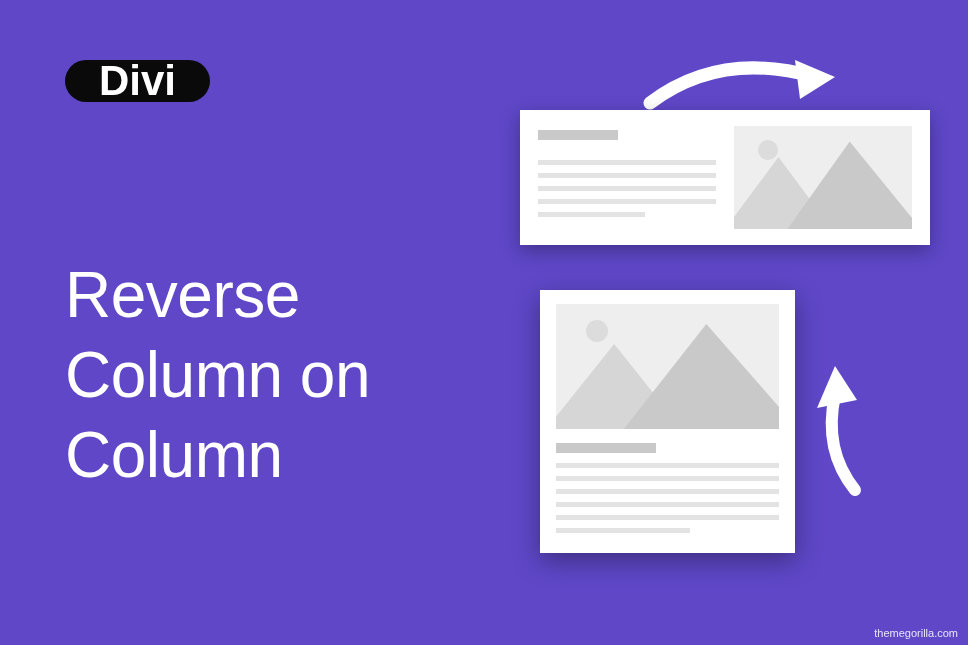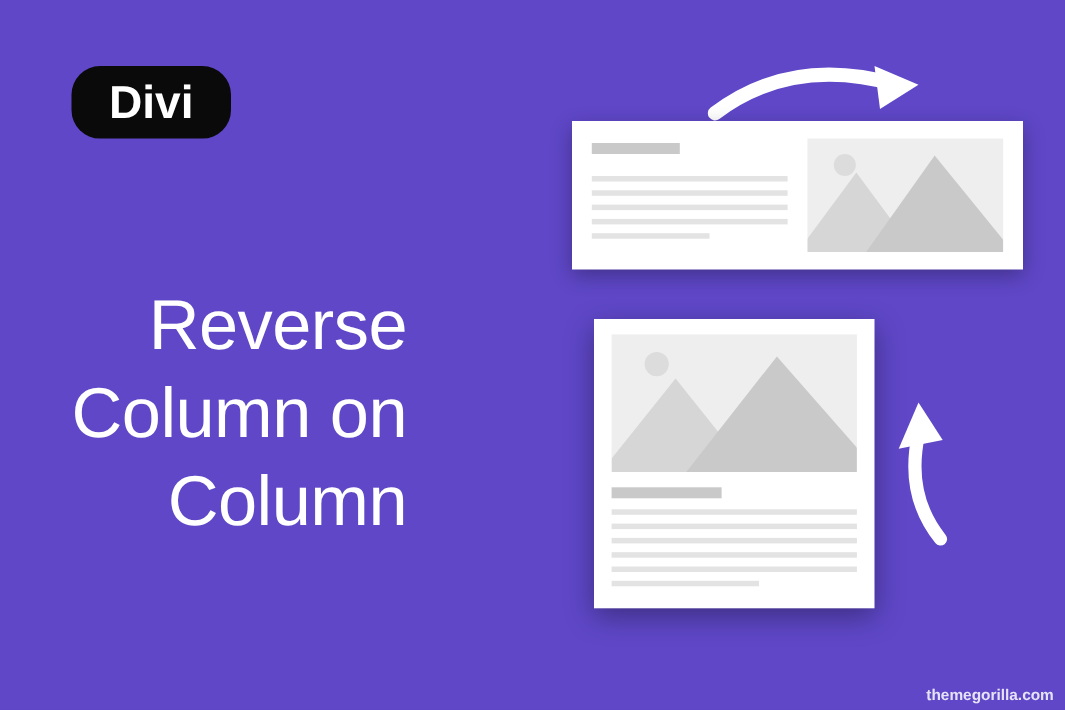--- a/index.html
+++ b/index.html
@@ -16,42 +16,41 @@
       overflow: hidden;
     }
     .badge {
       position: absolute;
       top: 60px;
       left: 65px;
       background: #0a0a0a;
       color: #fff;
       font-weight: 800;
       font-size: 42px;
-      padding: 12px 34px;
+      padding: 0 34px;
       border-radius: 26px;
       line-height: 1;
     }
     .headline {
       position: absolute;
       top: 255px;
       left: 65px;
       color: #fff;
       font-size: 64px;
       font-weight: 500;
       line-height: 1.25;
       letter-spacing: -0.5px;
-      text-align: right;
     }
     .attribution {
       position: absolute;
       bottom: 6px;
       right: 10px;
       color: rgba(255,255,255,0.85);
-      font-size: 14px;
-      font-weight: 700;
+      font-size: 11px;
+      font-weight: 400;
     }
     
     .card-desktop {
       position: absolute;
       top: 110px;
       left: 520px;
       width: 410px;
       height: 135px;
       background: #fff;
       display: flex;

